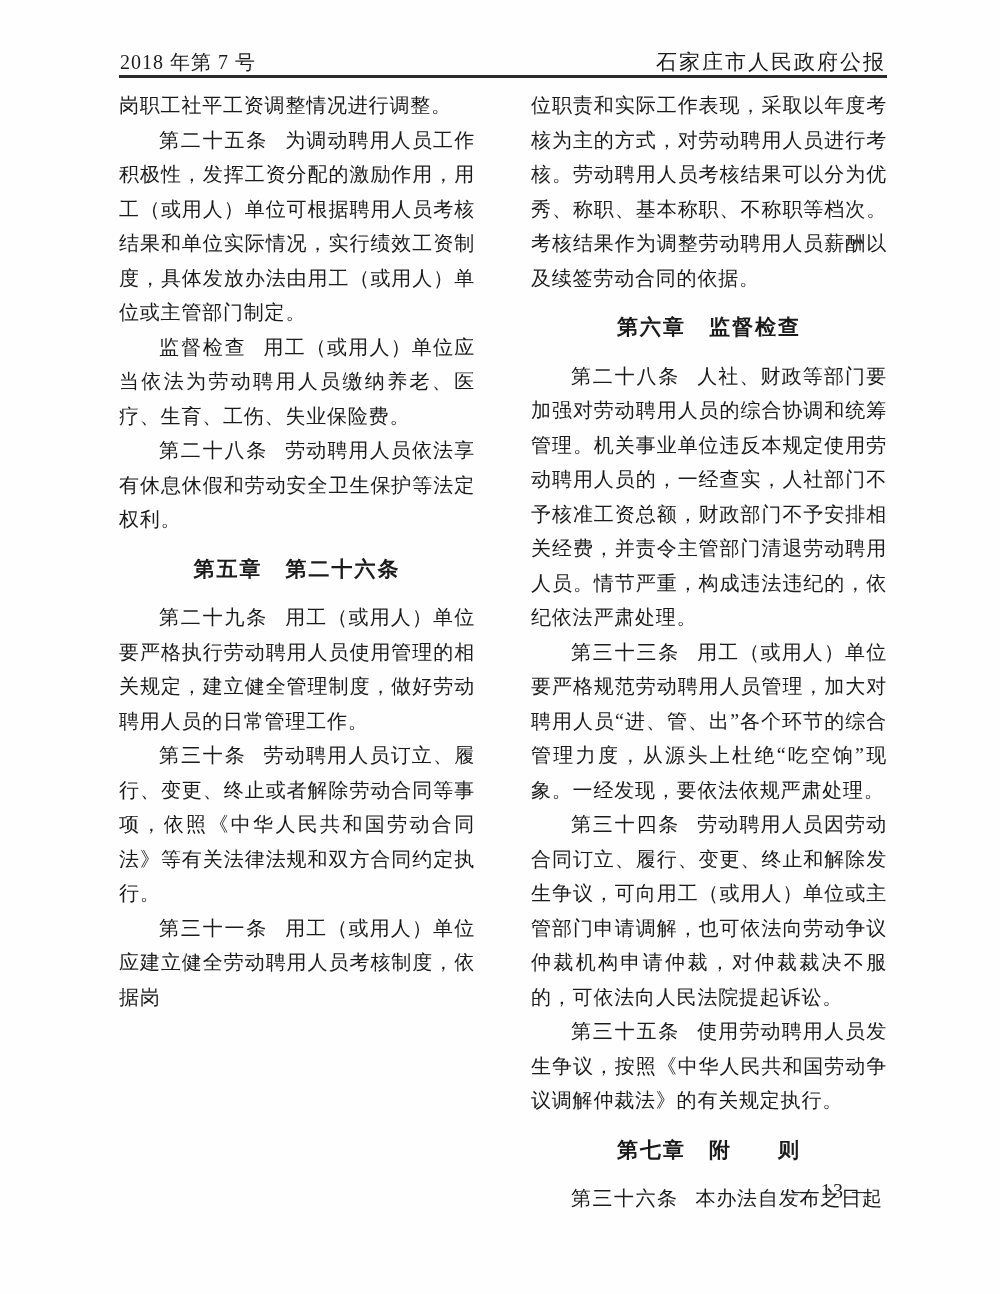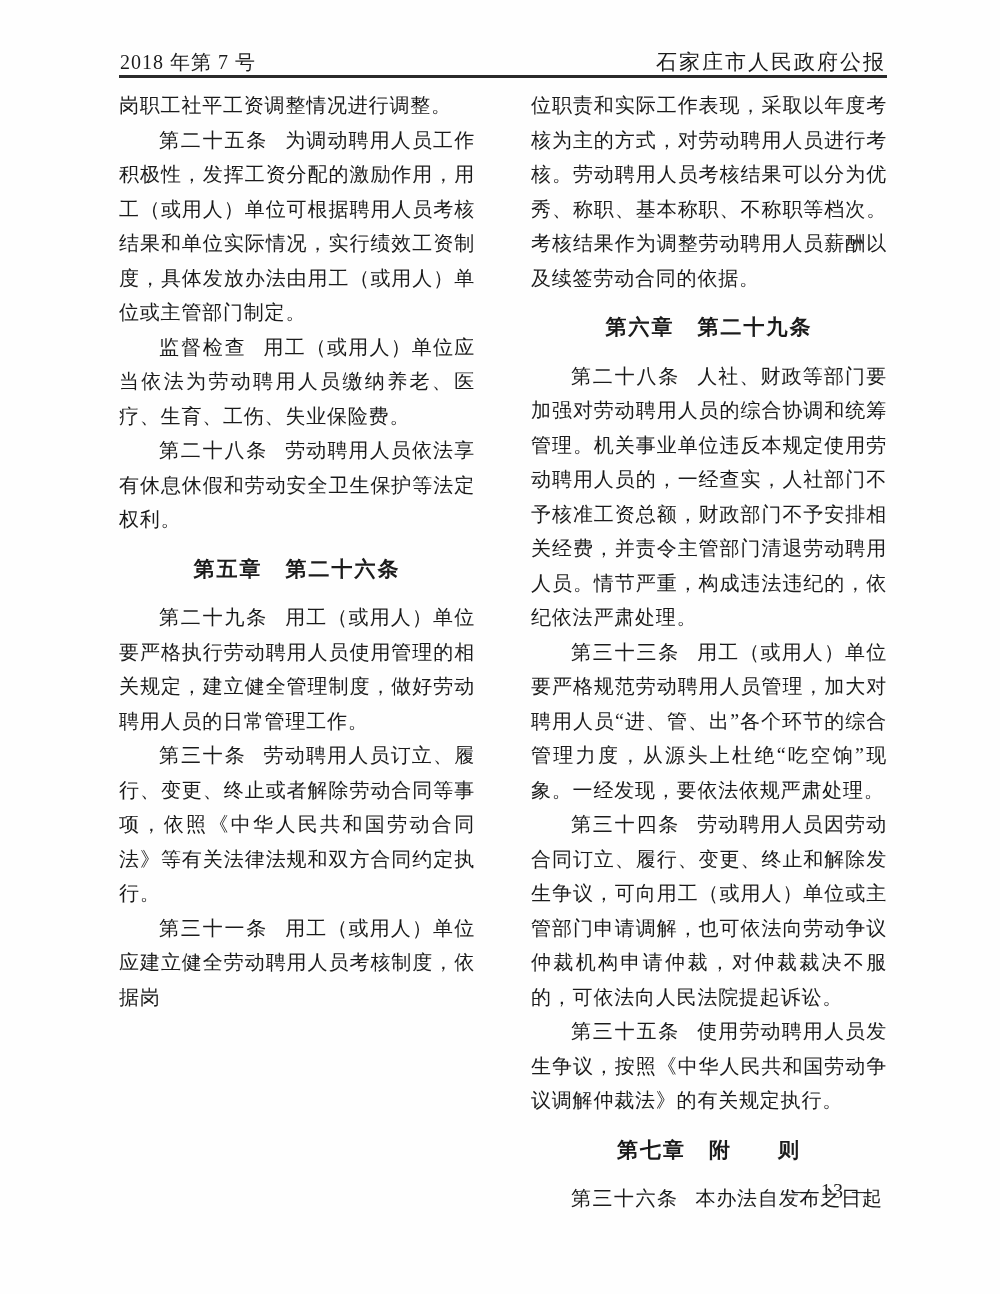--- a/index.html
+++ b/index.html
@@ -105,21 +105,21 @@
         <p class="para indent"><span class="art-num">第二十五条</span><span>为调动聘用人员工作积极性，发挥工资分配的激励作用，用工（或用人）单位可根据聘用人员考核结果和单位实际情况，实行绩效工资制度，具体发放办法由用工（或用人）单位或主管部门制定。</span></p>
         <p class="para indent"><span class="art-num">监督检查</span><span>用工（或用人）单位应当依法为劳动聘用人员缴纳养老、医疗、生育、工伤、失业保险费。</span></p>
         <p class="para indent"><span class="art-num">第二十八条</span><span>劳动聘用人员依法享有休息休假和劳动安全卫生保护等法定权利。</span></p>
         <h3 class="chapter">第五章　第二十六条</h3>
         <p class="para indent"><span class="art-num">第二十九条</span><span>用工（或用人）单位要严格执行劳动聘用人员使用管理的相关规定，建立健全管理制度，做好劳动聘用人员的日常管理工作。</span></p>
         <p class="para indent"><span class="art-num">第三十条</span><span>劳动聘用人员订立、履行、变更、终止或者解除劳动合同等事项，依照《中华人民共和国劳动合同法》等有关法律法规和双方合同约定执行。</span></p>
         <p class="para indent"><span class="art-num">第三十一条</span><span>用工（或用人）单位应建立健全劳动聘用人员考核制度，依据岗</span></p>
       </div>
     <div class="col" id="col-right">
         <p class="para"><span>位职责和实际工作表现，采取以年度考核为主的方式，对劳动聘用人员进行考核。劳动聘用人员考核结果可以分为优秀、称职、基本称职、不称职等档次。考核结果作为调整劳动聘用人员薪酬以及续签劳动合同的依据。</span></p>
-        <h3 class="chapter">第六章　第二十九条</h3>
+        <h3 class="chapter">第六章　监督检查</h3>
         <p class="para indent"><span class="art-num">第二十八条</span><span>人社、财政等部门要加强对劳动聘用人员的综合协调和统筹管理。机关事业单位违反本规定使用劳动聘用人员的，一经查实，人社部门不予核准工资总额，财政部门不予安排相关经费，并责令主管部门清退劳动聘用人员。情节严重，构成违法违纪的，依纪依法严肃处理。</span></p>
         <p class="para indent"><span class="art-num">第三十三条</span><span>用工（或用人）单位要严格规范劳动聘用人员管理，加大对聘用人员“进、管、出”各个环节的综合管理力度，从源头上杜绝“吃空饷”现象。一经发现，要依法依规严肃处理。</span></p>
         <p class="para indent"><span class="art-num">第三十四条</span><span>劳动聘用人员因劳动合同订立、履行、变更、终止和解除发生争议，可向用工（或用人）单位或主管部门申请调解，也可依法向劳动争议仲裁机构申请仲裁，对仲裁裁决不服的，可依法向人民法院提起诉讼。</span></p>
         <p class="para indent"><span class="art-num">第三十五条</span><span>使用劳动聘用人员发生争议，按照《中华人民共和国劳动争议调解仲裁法》的有关规定执行。</span></p>
         <h3 class="chapter">第七章　附　　则</h3>
         <p class="para indent"><span class="art-num">第三十六条</span><span>本办法自发布之日起</span></p>
       </div>
   </div>
 
   <div class="page-footer">

